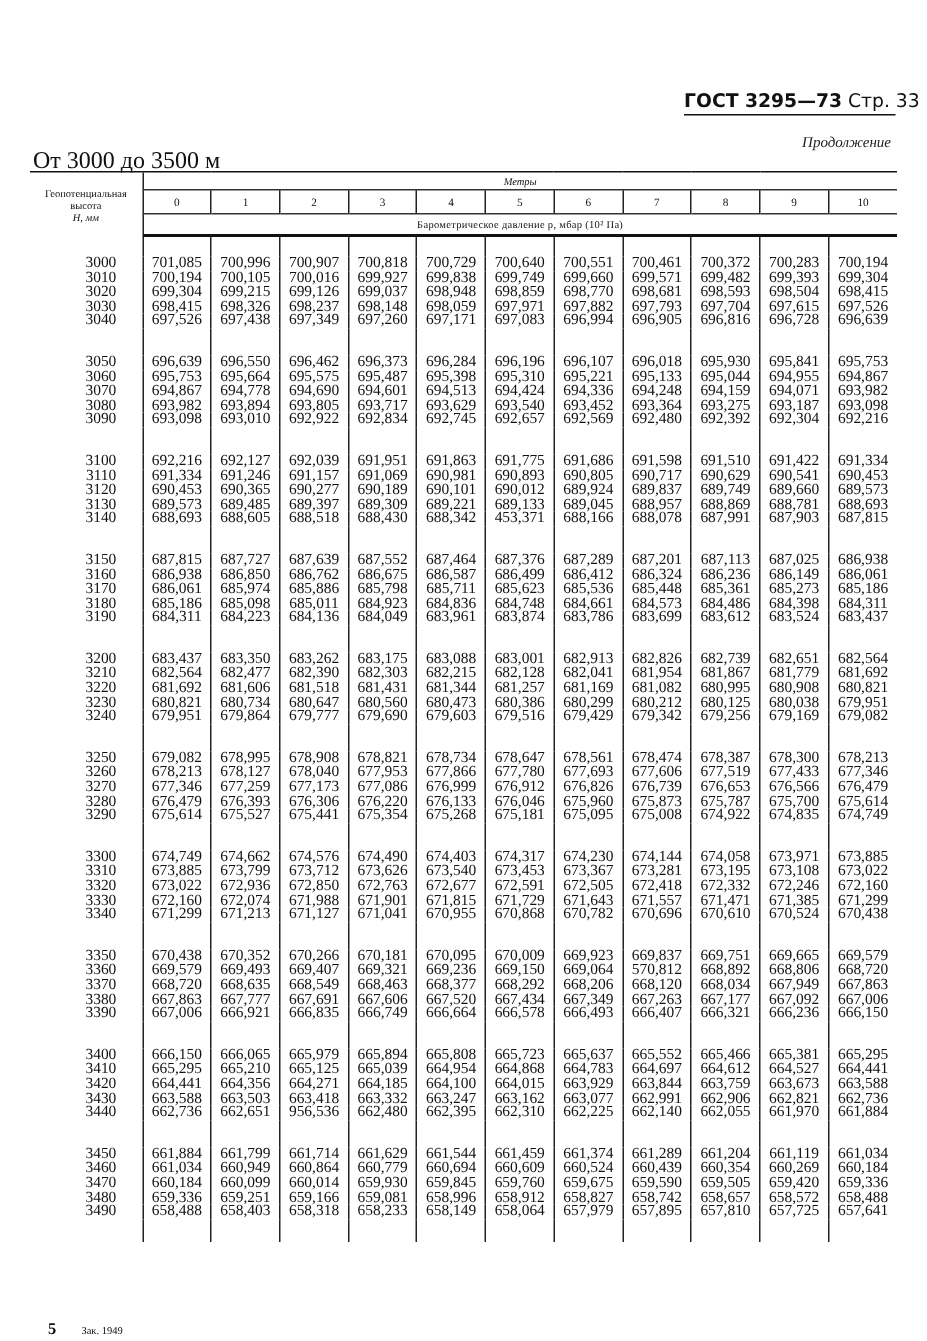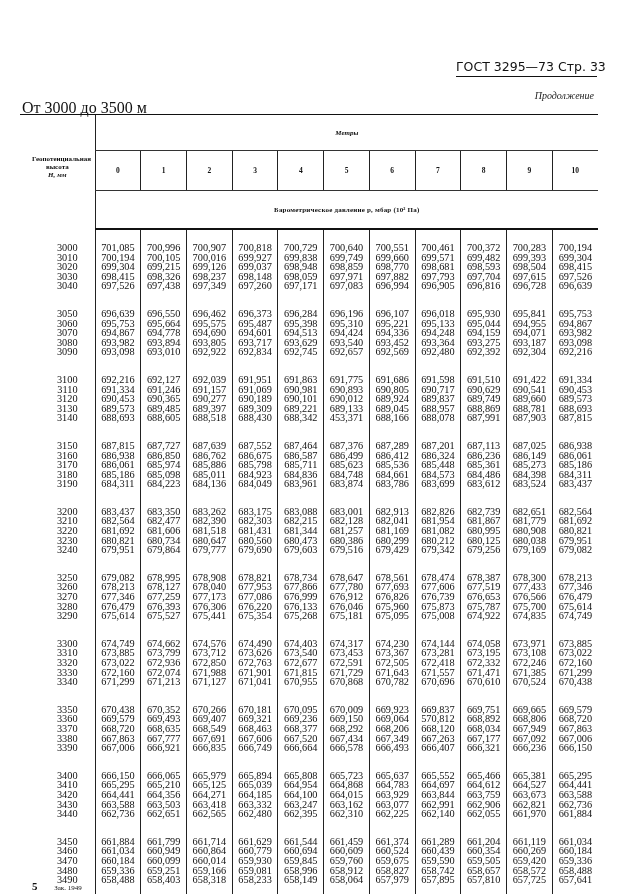--- a/index.html
+++ b/index.html
@@ -6,42 +6,42 @@
     body {
       width: 618px; height: 894px; position: relative; overflow: hidden;
       font-family: "DejaVu Serif", "Liberation Serif", serif; color: #111;
     }
     .page-header {
       position: absolute; left: 456px; top: 59px; width: 141px;
       font-family: "DejaVu Sans", "Liberation Sans", sans-serif;
       font-size: 12.5px; text-align: right; white-space: nowrap;
       border-bottom: 1px solid #111; padding-bottom: 2px;
     }
-    .page-header .std { font-weight: normal; margin-top: 24px; }
+    .page-header .std { font-weight: bold; margin-top: 24px; }
     .continuation {
       position: absolute; right: 24px; top: 90px;
       font-style: italic; font-size: 10px; color: #222;
       font-family: Liberation Serif, serif;
     }
     .range-title {
       position: absolute; left: 22px; top: 99px;
       font-size: 16px; font-family: "Liberation Serif", serif;
     }
     .table-wrap {
       position: absolute; left: 20px; top: 114px; width: 578px;
     }
     table {
       border-collapse: collapse; width: 578px; table-layout: fixed;
       font-family: "Liberation Serif", serif;
     }
     col.hcol { width: 75px; }
     col.dcol { width: 45.7px; }
     thead tr.top th { border-top: 1.5px solid #111; }
     th {
-      font-weight: bold; font-size: 7px; padding: 12px; text-align: center;
+      font-weight: normal; font-size: 7px; padding: 0; text-align: center;
       border-left: 1px solid #222;
     }
     th.hcell {
       border-left: none; font-size: 7px; line-height: 8px;
       vertical-align: middle; padding-top: 2px;
     }
     th.meters { height: 11px; font-style: italic; border-bottom: 0.8px solid #333; }
     th.colnum { height: 15px; font-size: 7.5px; border-bottom: 0.8px solid #333; }
     th.colnum.first { border-left: 1px solid #222; }
     th.pressure { height: 13px; font-size: 7px; letter-spacing: 0.2px; border-bottom: 2.5px double #111; }
@@ -853,21 +853,21 @@
           <td>663,077</td>
           <td>662,991</td>
           <td>662,906</td>
           <td>662,821</td>
           <td>662,736</td>
         </tr>
         <tr>
           <td class="height-cell">3440</td>
           <td>662,736</td>
           <td>662,651</td>
-          <td>662,565</td>
+          <td>956,536</td>
           <td>662,480</td>
           <td>662,395</td>
           <td>662,310</td>
           <td>662,225</td>
           <td>662,140</td>
           <td>662,055</td>
           <td>661,970</td>
           <td>661,884</td>
         </tr>
         <tr class="block-gap">

